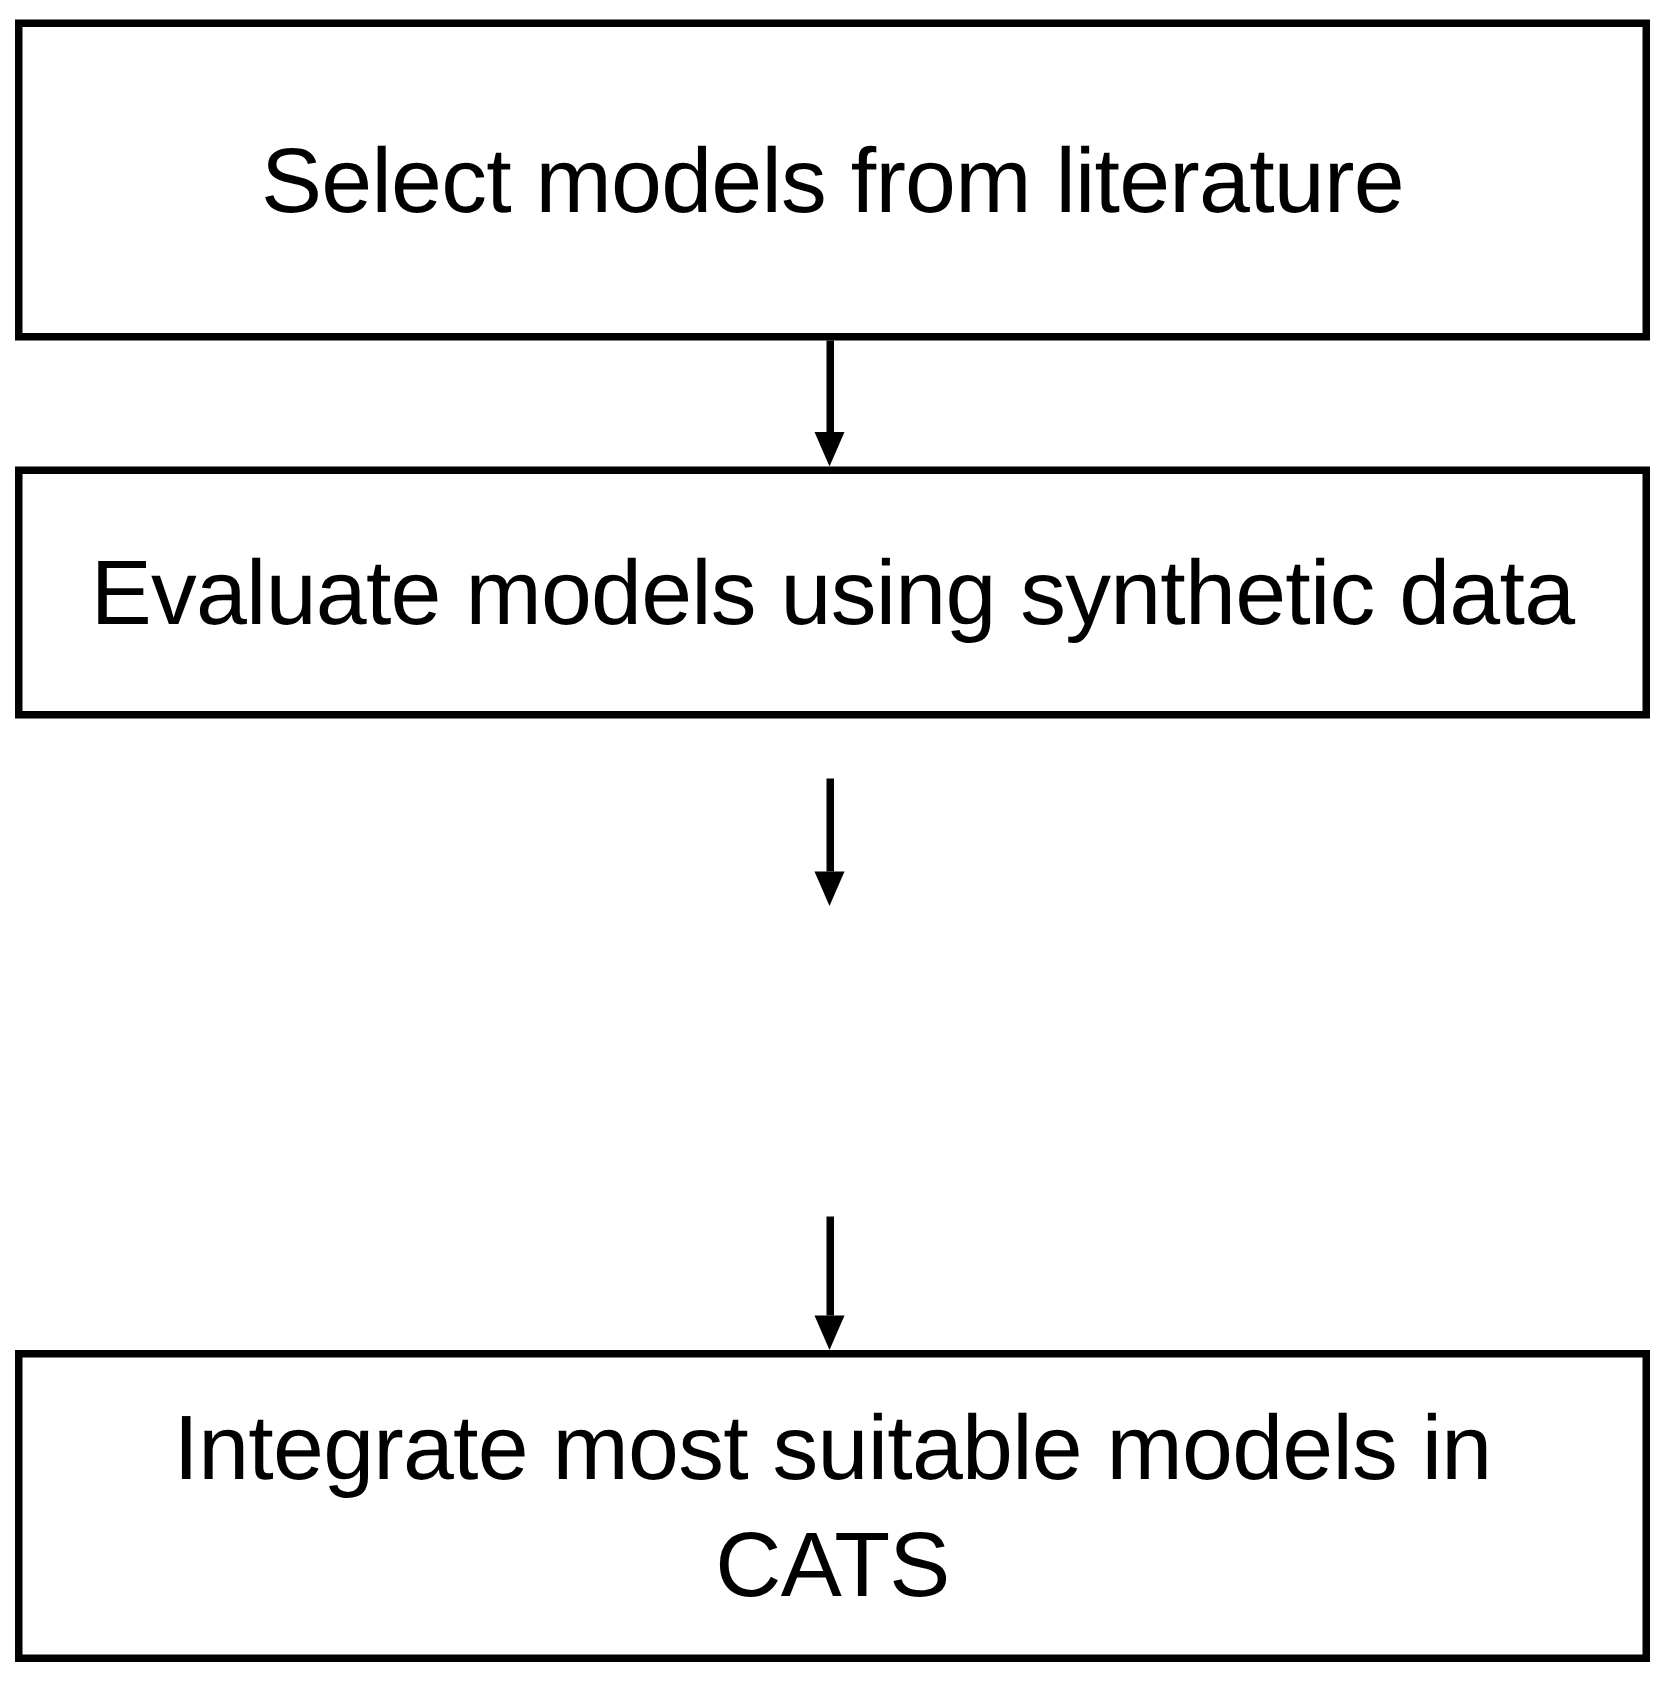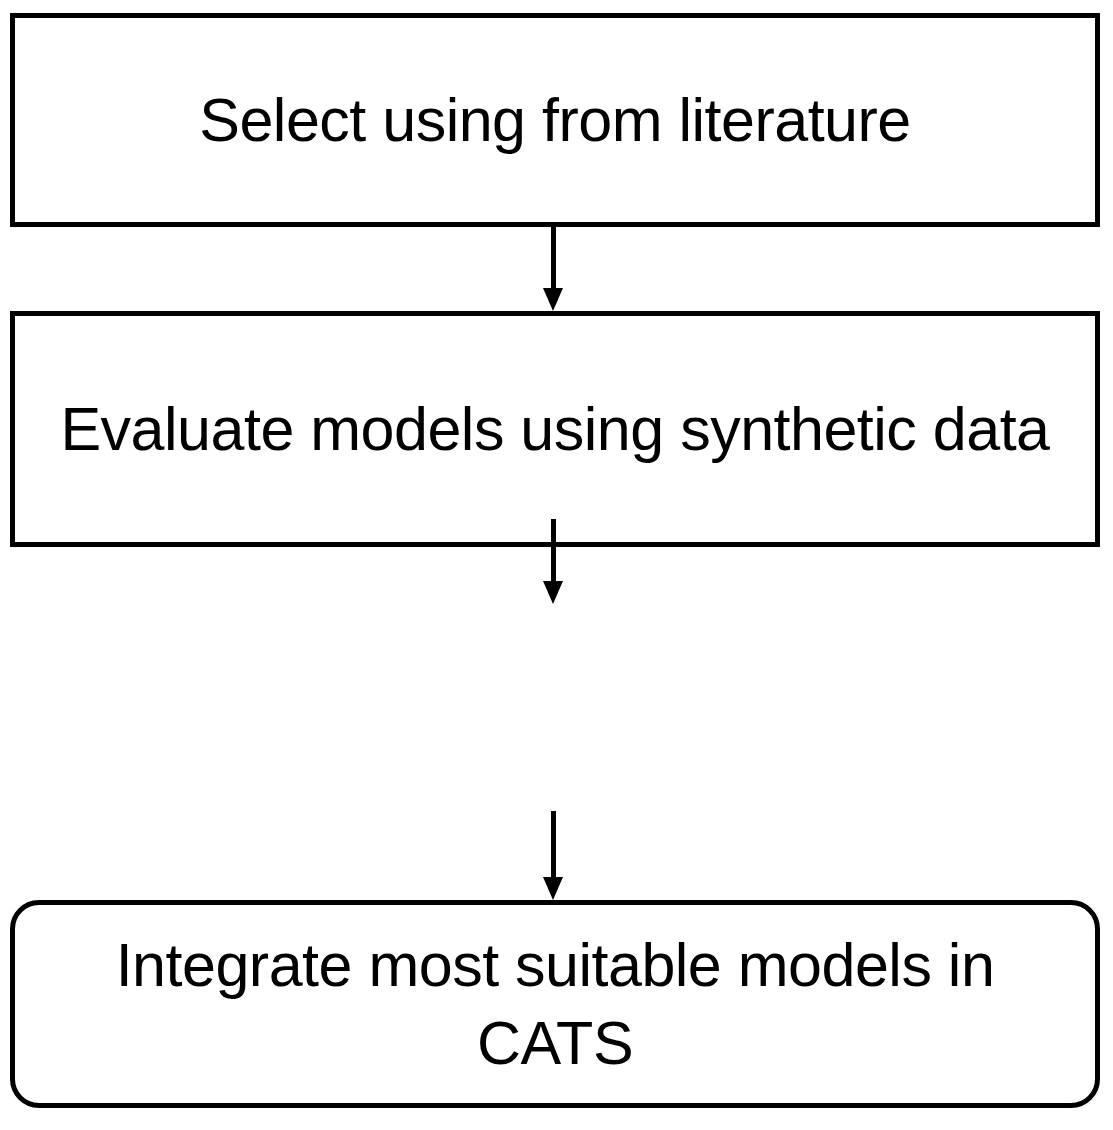--- a/index.html
+++ b/index.html
@@ -32,23 +32,23 @@
     font-family: "Liberation Sans", sans-serif;
     font-size: 61px;
     line-height: 78px;
     color: #000000;
     text-align: center;
     white-space: pre-line;
     letter-spacing: -0.5px;
     padding: 0 8px;
   }
   #node-1 { top: 13px;  height: 214px; }
-  #node-2 { top: 311px; height: 236px; }
+  #node-2 { top: 311px; height: 168px; }
   #node-3 { top: 604px; height: 207px; }
-  #node-4 { top: 900px; height: 208px; border-radius: 29px; }
+  #node-4 { top: 900px; height: 208px; }
 
   .flow-arrow {
     position: absolute;
     left: 543px;
     width: 21px;
   }
   .arrow-shaft {
     position: absolute;
     left: 8px;
     top: 0;
@@ -71,21 +71,21 @@
   #arrow-2 .arrow-shaft { height: 62px; }
   #arrow-3 { top: 811px; height: 89px; }
   #arrow-3 .arrow-shaft { height: 66px; }
 </style>
 </head>
 <body>
 
 <div id="flowchart-canvas">
 
   <div class="flow-node" id="node-1">
-    <span class="node-label">Select using from literature</span>
+    <span class="node-label">Select models from literature</span>
   </div>
 
   <div class="flow-arrow" id="arrow-1">
     <div class="arrow-shaft"></div>
     <div class="arrow-head"></div>
   </div>
 
   <div class="flow-node" id="node-2">
     <span class="node-label">Evaluate models using synthetic data</span>
   </div>

